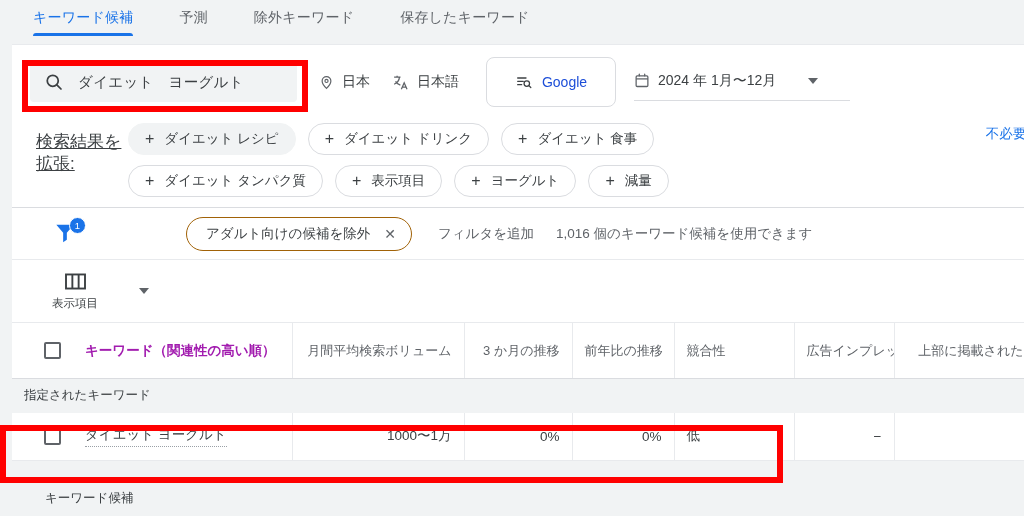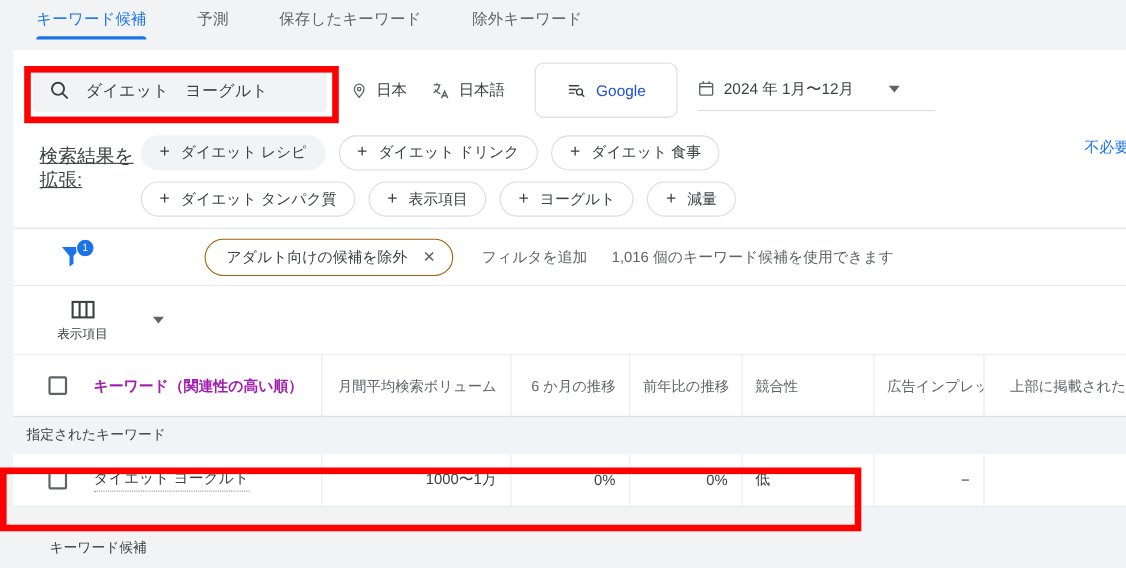--- a/index.html
+++ b/index.html
@@ -392,22 +392,22 @@
   }
 </style>
 </head>
 <body>
 
 <div class="app">
 
   <div class="tabbar">
     <div class="tab active">キーワード候補</div>
     <div class="tab">予測</div>
+    <div class="tab">除外キーワード</div>
     <div class="tab">保存したキーワード</div>
-    <div class="tab">除外キーワード</div>
   </div>
 
   <div class="card search-card">
 
     <div class="search-row">
 
       <div class="search-field" title="キーワードを入力">
         <span class="q">
           <svg width="20" height="20" viewBox="0 0 24 24" fill="none" stroke="#3c4043" stroke-width="2.1">
             <circle cx="10.5" cy="10.5" r="6.6"></circle>
@@ -555,21 +555,21 @@
       </colgroup>
       <thead>
         <tr>
           <th class="kwcol lft">
             <span class="th-cb-wrap">
               <span class="cb"></span>
               <span>キーワード（関連性の高い順）</span>
             </span>
           </th>
           <th class="num">月間平均検索ボリューム</th>
-          <th class="num">6 か月の推移</th>
+          <th class="num">3 か月の推移</th>
           <th class="num">前年比の推移</th>
           <th class="lft">競合性</th>
           <th class="lft">広告インプレッ</th>
           <th class="num">上部に掲載された</th>
         </tr>
       </thead>
       <tbody>
         <tr class="section-row">
           <td colspan="7">指定されたキーワード</td>
         </tr>

